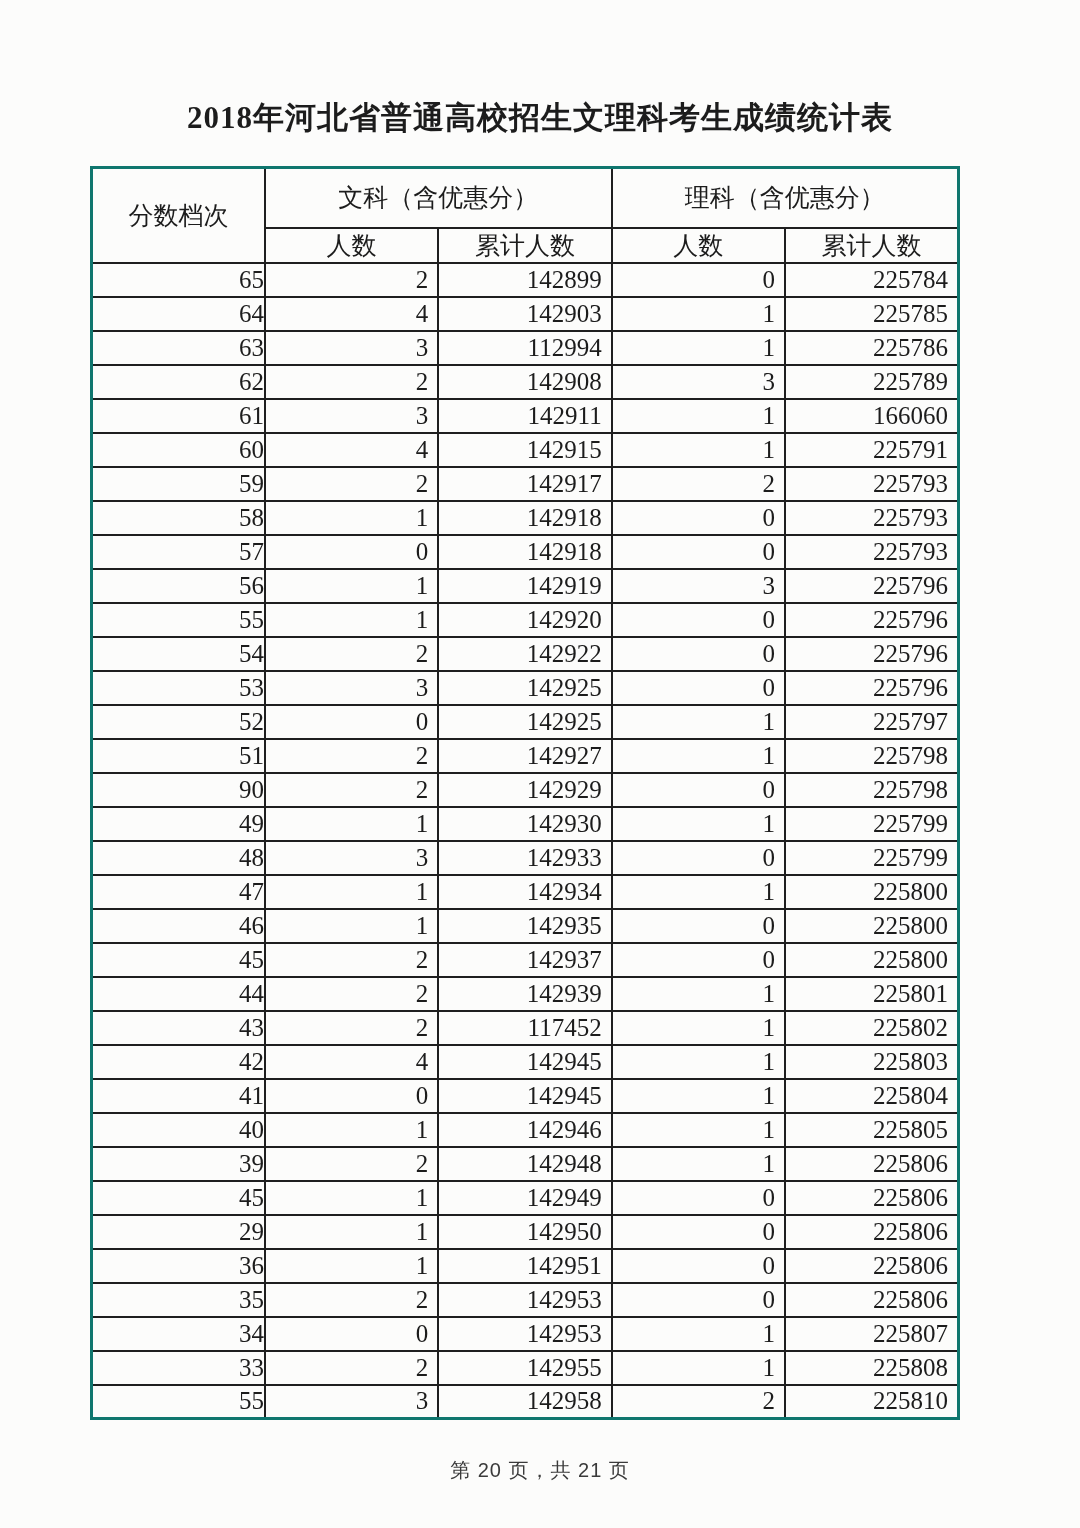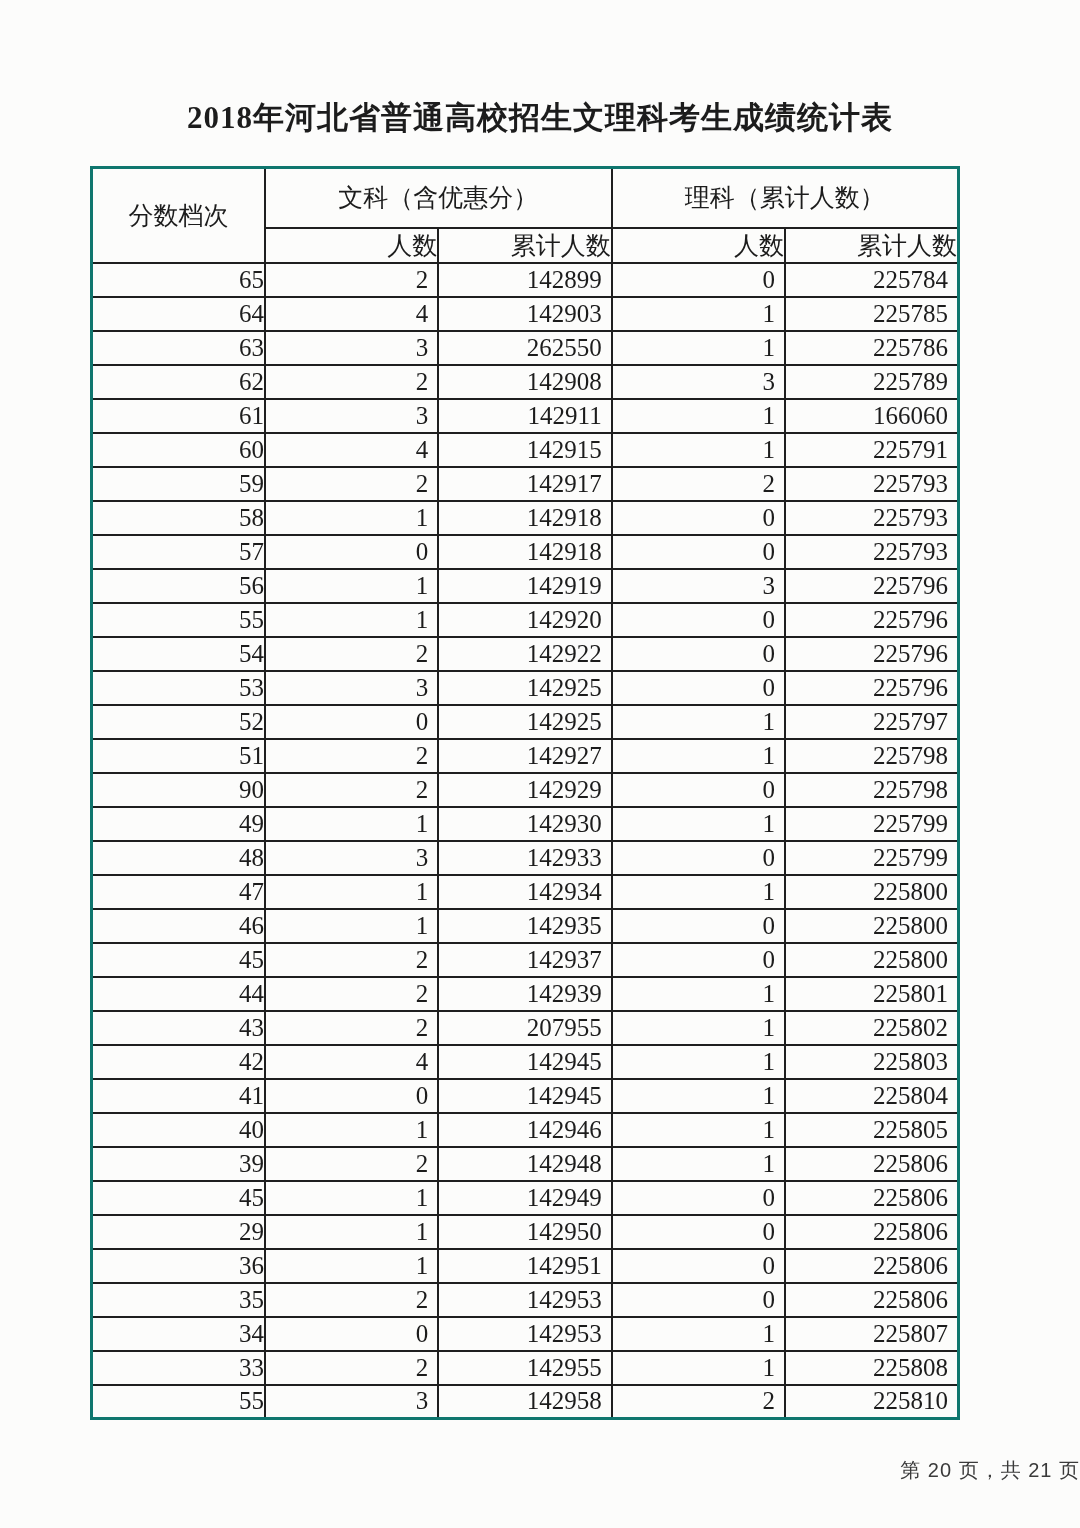--- a/index.html
+++ b/index.html
@@ -36,30 +36,30 @@
   .score-table col { width: 20%; }
   .score-table th, .score-table td {
     border: 2px solid #1f1f1f;
     font-weight: normal;
     font-size: 25px;
     vertical-align: middle;
     overflow: hidden;
     white-space: nowrap;
   }
   .score-table thead tr.group-row th { height: 60px; text-align: center; }
-  .score-table thead tr.sub-row th { height: 33px; text-align: right; }
+  .score-table thead tr.sub-row th { height: 33px; text-align: center; }
   .score-table tbody td { height: 34px; }
   .score-table td.score { text-align: right; }
   .score-table td.num { text-align: right; padding-right: 9px; }
   .footer {
     position: absolute;
     bottom: 44px;
     left: 0;
     width: 100%;
-    text-align: right;
+    text-align: center;
     font-family: "Liberation Sans", sans-serif;
     font-size: 20px;
     color: #3a3a3a;
     letter-spacing: 1px;
   }
 </style>
 </head>
 <body>
 
 <div class="page">
@@ -71,21 +71,21 @@
       <col>
         <col>
         <col>
         <col>
         <col>
     </colgroup>
     <thead>
       <tr class="group-row">
         <th rowspan="2">分数档次</th>
         <th colspan="2">文科（含优惠分）</th>
-        <th colspan="2">理科（累计人数）</th>
+        <th colspan="2">理科（含优惠分）</th>
       </tr>
       <tr class="sub-row">
         <th>人数</th>
         <th>累计人数</th>
         <th>人数</th>
         <th>累计人数</th>
       </tr>
     </thead>
     <tbody>
 
@@ -99,21 +99,21 @@
         <tr>
         <td class="score">64</td>
         <td class="num">4</td>
         <td class="num">142903</td>
         <td class="num">1</td>
         <td class="num">225785</td>
       </tr>
         <tr>
         <td class="score">63</td>
         <td class="num">3</td>
-        <td class="num">262550</td>
+        <td class="num">112994</td>
         <td class="num">1</td>
         <td class="num">225786</td>
       </tr>
         <tr>
         <td class="score">62</td>
         <td class="num">2</td>
         <td class="num">142908</td>
         <td class="num">3</td>
         <td class="num">225789</td>
       </tr>
@@ -239,21 +239,21 @@
         <tr>
         <td class="score">44</td>
         <td class="num">2</td>
         <td class="num">142939</td>
         <td class="num">1</td>
         <td class="num">225801</td>
       </tr>
         <tr>
         <td class="score">43</td>
         <td class="num">2</td>
-        <td class="num">207955</td>
+        <td class="num">117452</td>
         <td class="num">1</td>
         <td class="num">225802</td>
       </tr>
         <tr>
         <td class="score">42</td>
         <td class="num">4</td>
         <td class="num">142945</td>
         <td class="num">1</td>
         <td class="num">225803</td>
       </tr>

